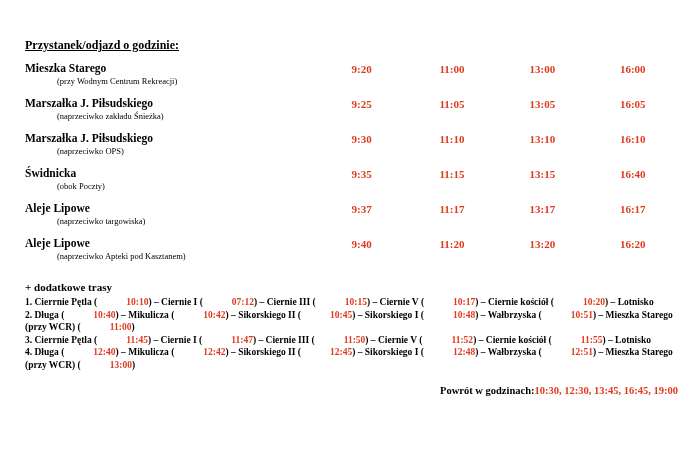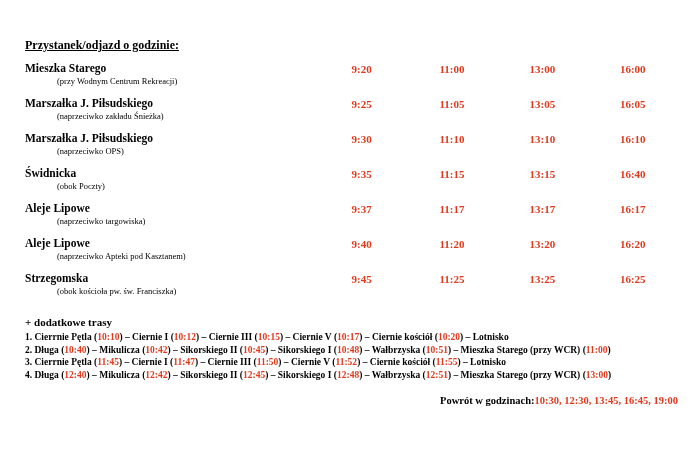--- a/index.html
+++ b/index.html
@@ -78,20 +78,21 @@
     margin: 10px 0 3px 3px;
   }
   .route-line {
     font-size: 9.5px;
     font-weight: bold;
     line-height: 12.5px;
     margin-left: 3px;
   }
   .route-line .t {
     color: #e03a1e;
+    padding-left: 29px;
   }
   .return-row {
     margin: 14px 0 0 3px;
     font-size: 10.5px;
     font-weight: bold;
     text-align: right;
   }
   .return-row .label {
     display: inline-block;
     width: 136px;
@@ -163,37 +164,27 @@
       <tr>
         <td class="stop-cell">
           <div class="stop-name">Aleje Lipowe</div>
           <div class="stop-sub">(naprzeciwko Apteki pod Kasztanem)</div>
         </td>
         <td class="time-cell col-a">9:40</td>
         <td class="time-cell col-b">11:20</td>
         <td class="time-cell col-c">13:20</td>
         <td class="time-cell col-d">16:20</td>
       </tr>
-      <tr>
-        <td class="stop-cell">
-          <div class="stop-name">Strzegomska</div>
-          <div class="stop-sub">(obok kościoła pw. św. Franciszka)</div>
-        </td>
-        <td class="time-cell col-a">9:45</td>
-        <td class="time-cell col-b">11:25</td>
-        <td class="time-cell col-c">13:25</td>
-        <td class="time-cell col-d">16:25</td>
-      </tr>
     </tbody>
   </table>
 
   <div class="extra-head">+ dodatkowe trasy</div>
 
   <div class="route-line">
-    <span>1. Cierrnie Pętla (</span><span class="t">10:10</span><span>) – Ciernie I (</span><span class="t">10:12</span><span>) – Ciernie III (</span><span class="t">10:15</span><span>) – Ciernie V (</span><span class="t">10:17</span><span>) – Ciernie kościół (</span><span class="t">10:20</span><span>) – Lotnisko</span>
+    <span>1. Cierrnie Pętla (</span><span class="t">10:10</span><span>) – Ciernie I (</span><span class="t">07:12</span><span>) – Ciernie III (</span><span class="t">10:15</span><span>) – Ciernie V (</span><span class="t">10:17</span><span>) – Ciernie kościół (</span><span class="t">10:20</span><span>) – Lotnisko</span>
   </div>
 
   <div class="route-line">
     <span>2. Długa (</span><span class="t">10:40</span><span>) – Mikulicza (</span><span class="t">10:42</span><span>) – Sikorskiego II (</span><span class="t">10:45</span><span>) – Sikorskiego I (</span><span class="t">10:48</span><span>) – Wałbrzyska (</span><span class="t">10:51</span><span>) – Mieszka Starego (przy WCR) (</span><span class="t">11:00</span><span>)</span>
   </div>
 
   <div class="route-line">
     <span>3. Cierrnie Pętla (</span><span class="t">11:45</span><span>) – Ciernie I (</span><span class="t">11:47</span><span>) – Ciernie III (</span><span class="t">11:50</span><span>) – Ciernie V (</span><span class="t">11:52</span><span>) – Ciernie kościół (</span><span class="t">11:55</span><span>) – Lotnisko</span>
   </div>
 

